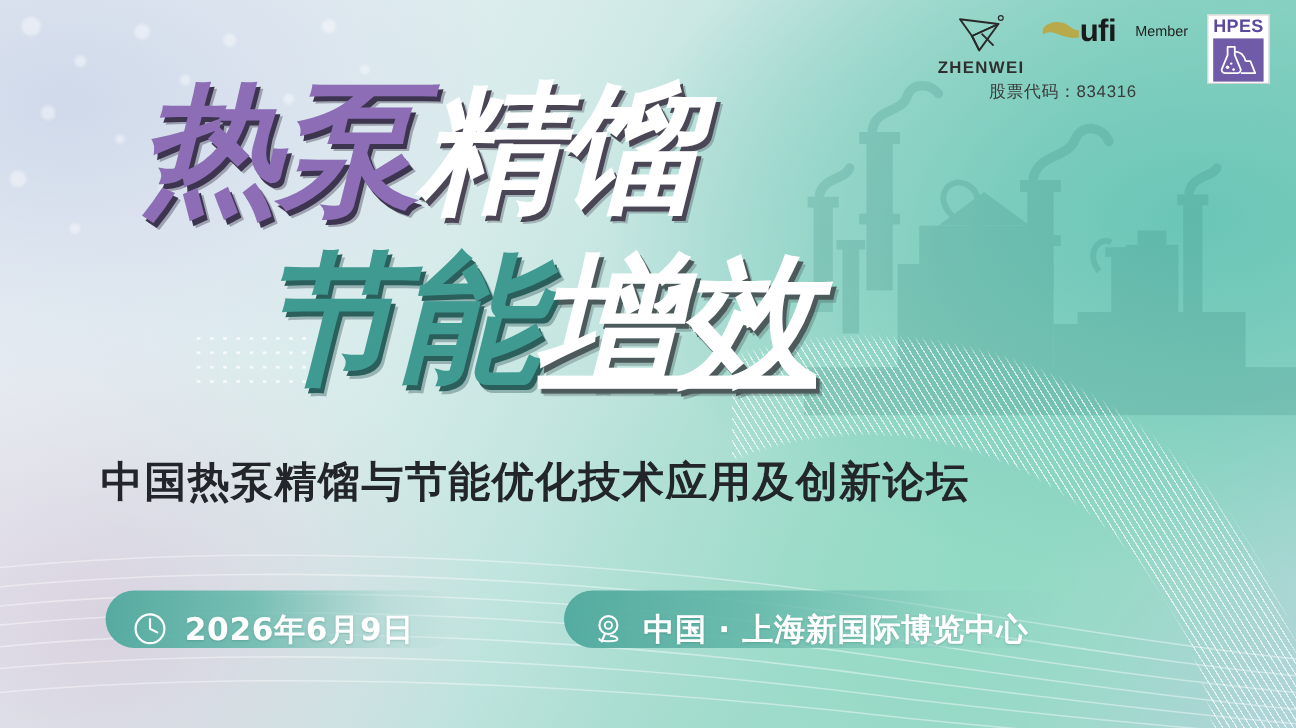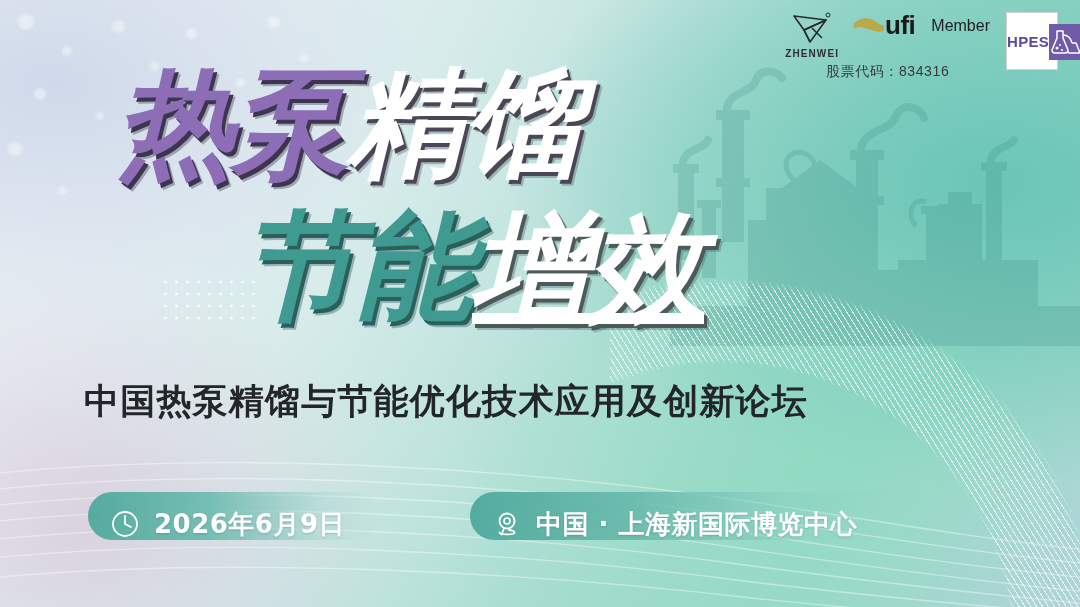--- a/index.html
+++ b/index.html
@@ -71,34 +71,34 @@
 
   
   .logo-bar {
     position:absolute; right:22px; top:12px;
     display:flex; align-items:flex-start; gap:16px;
   }
   .zw-group { display:flex; flex-direction:column; align-items:center; }
   .zw-row { display:flex; align-items:flex-start; gap:14px; }
   .zw-mark { display:flex; flex-direction:column; align-items:center; gap:2px; }
   .zw-name {
-    font-size:10px; font-weight:700; letter-spacing:1.1px; color:#2f2f2f;
+    font-size:14px; font-weight:700; letter-spacing:1.1px; color:#2f2f2f;
   }
   .ufi-mark { display:flex; align-items:center; gap:16px; }
   .ufi-word { display:flex; align-items:center; }
   .ufi-text { font-size:26px; font-weight:700; color:#1a1a1a; letter-spacing:-0.5px; line-height:1; }
-  .ufi-member { font-size:16px; color:#1f1f1f; font-weight:400; margin-top:2px; }
+  .ufi-member { font-size:12px; color:#1f1f1f; font-weight:400; margin-top:2px; }
   .stock-code {
     font-size:14px; color:#3a3a3a; letter-spacing:0.6px; margin-top:4px;
     white-space:nowrap;
   }
   .hpes {
     width:52px; height:58px; background:#ffffff;
     border:1px solid #d2d2d2;
-    display:flex; flex-direction:row; align-items:center;
+    display:flex; flex-direction:column; align-items:center;
     padding-top:2px;
   }
   .hpes-word { font-size:15px; font-weight:700; color:#5b4a9e; letter-spacing:0.3px; line-height:1.1; }
   .hpes-box { width:42px; height:36px; background:#6f5ba8; display:flex; align-items:center; justify-content:center; }
 
   
   .headline { position:absolute; left:0; top:0; width:100%; }
 
   .line {
     position:absolute;
@@ -116,21 +116,20 @@
     color:#8c6db6;
     text-shadow: 3px 4px 0 #3d3550, 5px 6px 0 rgba(45,40,60,0.35);
   }
   .seg.white-a {
     color:#ffffff;
     text-shadow: 3px 4px 0 #4a4655, 5px 6px 0 rgba(60,60,75,0.3);
   }
   .seg.teal {
     color:#3f9a91;
     text-shadow: 3px 4px 0 #2b5f5c, 5px 6px 0 rgba(35,78,76,0.35);
-    margin-left: 24px;
   }
   .seg.white-b {
     color:#ffffff;
     text-shadow: 3px 4px 0 #4d5a5c, 5px 6px 0 rgba(65,80,82,0.3);
     text-decoration: underline;
   }
 
   
   .sub-cn {
     position:absolute; left:84px; top:378px;

